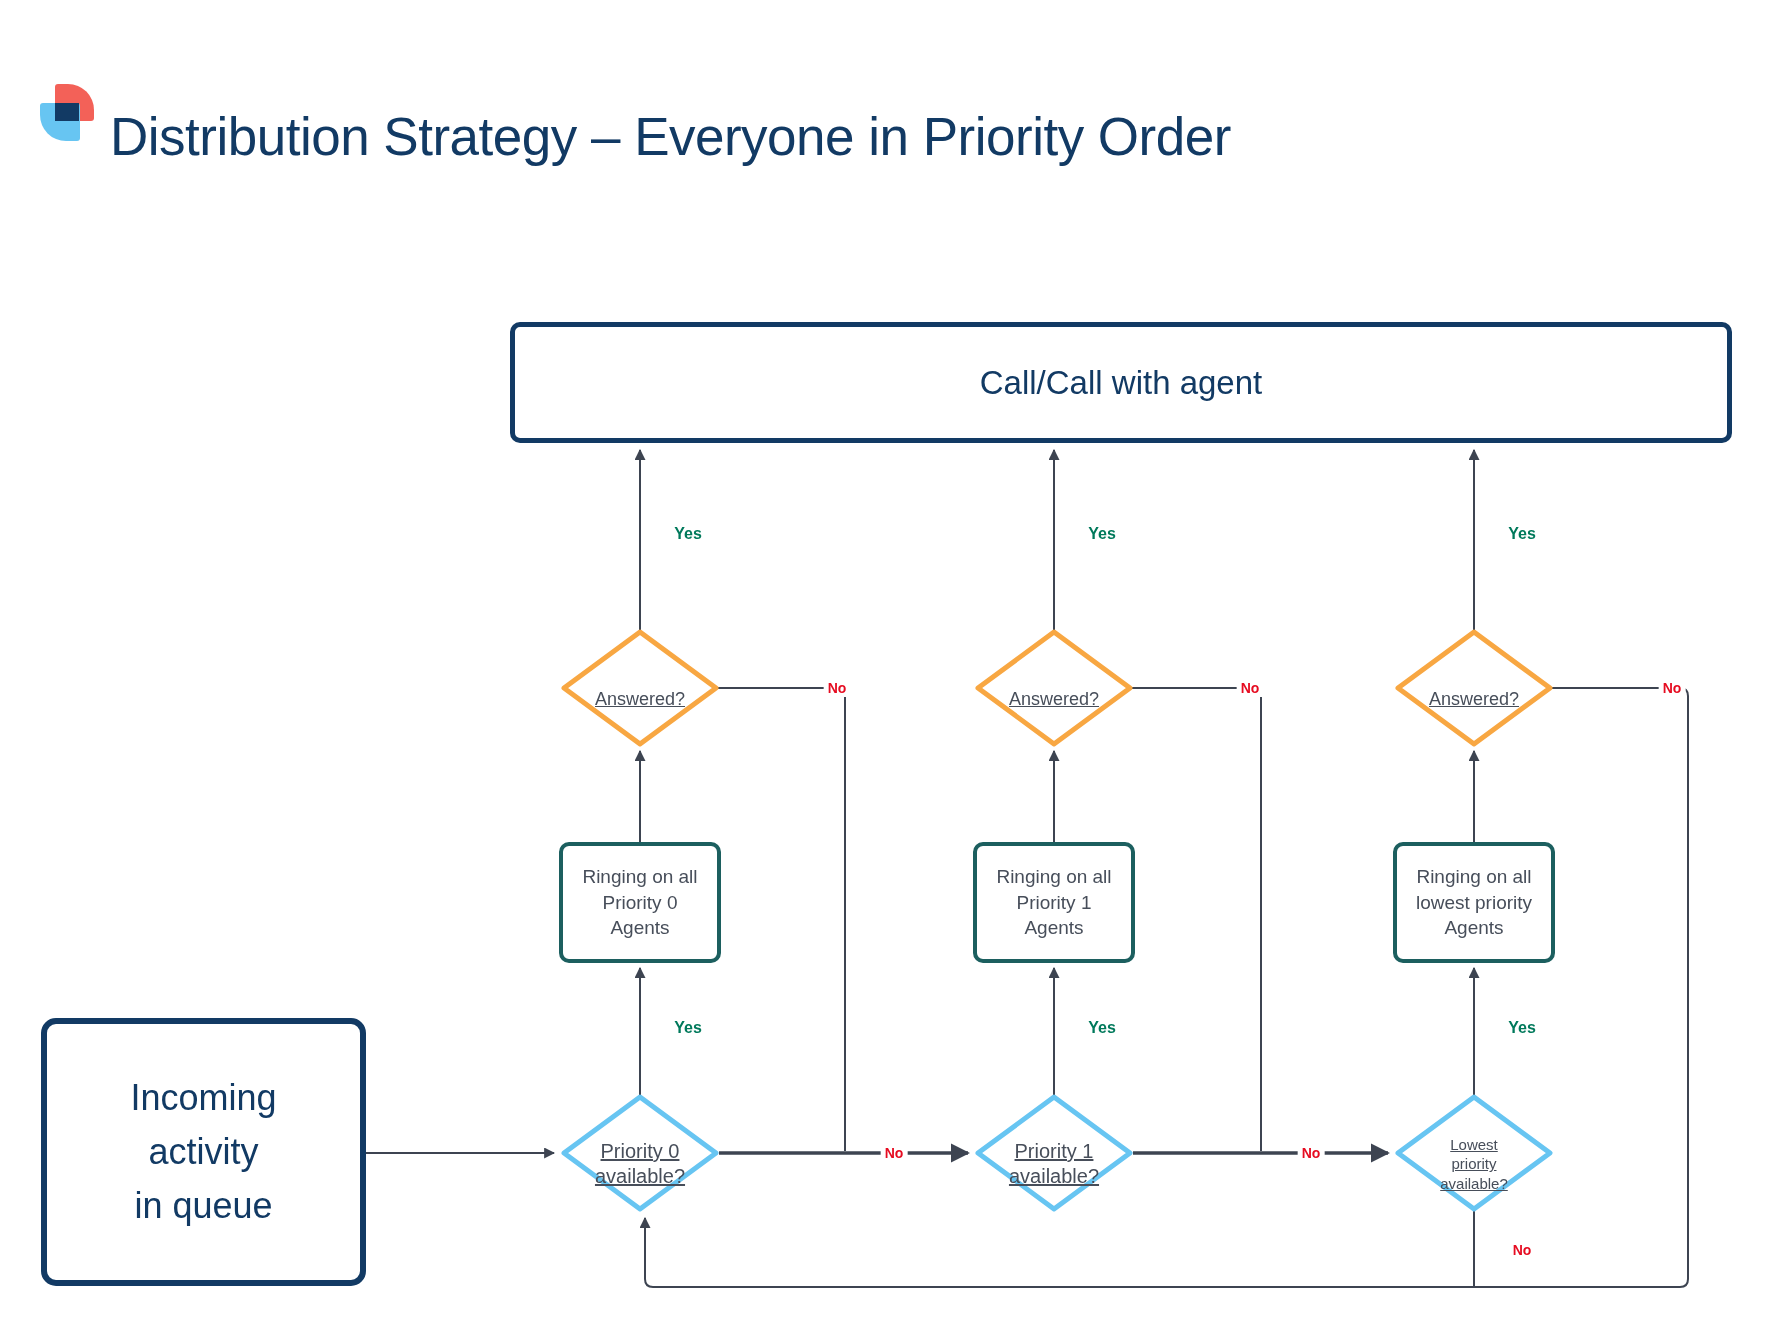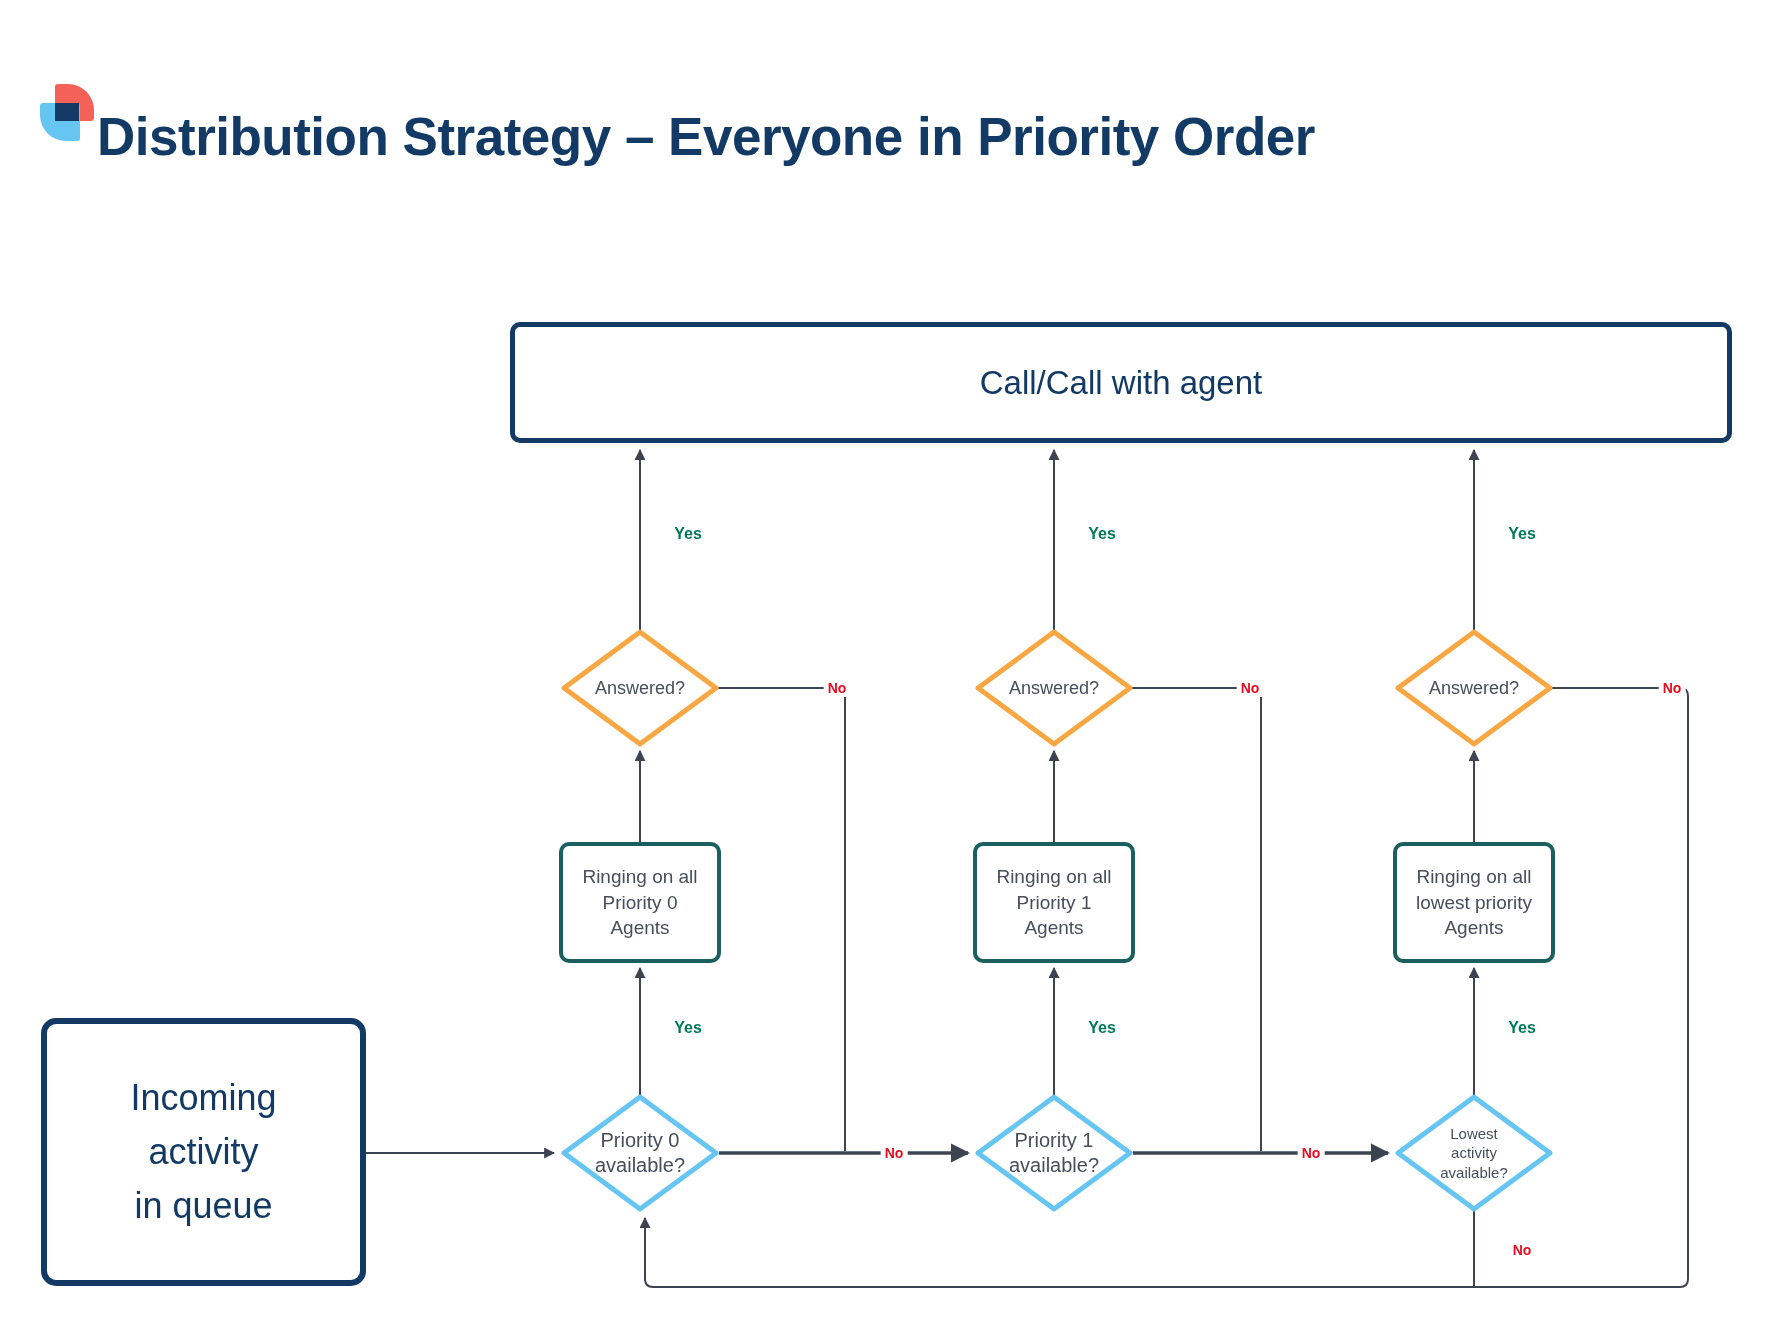--- a/index.html
+++ b/index.html
@@ -13,39 +13,39 @@
 
   
   .logo{position:absolute;left:40px;top:84px;width:56px;height:58px;}
   .logo .red{position:absolute;left:15px;top:0;width:39px;height:37px;background:#f2554b;
              border-radius:3px 26px 3px 3px;opacity:.93;}
   .logo .blue{position:absolute;left:0;top:19px;width:40px;height:38px;background:var(--lightblue);
               border-radius:3px 3px 3px 26px;}
   .logo .core{position:absolute;left:15px;top:19px;width:24px;height:18px;background:var(--navy);}
 
   
-  .title{position:absolute;left:97px;top:106px;width:1500px;font-size:53px;font-weight:bold;
+  .title{position:absolute;left:110px;top:106px;width:1500px;font-size:53px;font-weight:normal;
          color:var(--navy);letter-spacing:-0.5px;white-space:nowrap;}
 
   
   .box{position:absolute;display:flex;align-items:center;justify-content:center;text-align:center;
        background:#fff;white-space:pre-line;}
   .topbox{left:510px;top:322px;width:1222px;height:121px;border:5px solid var(--navy);
           border-radius:10px;font-size:33px;color:var(--navy);}
   .queuebox{left:41px;top:1018px;width:325px;height:268px;border:6px solid var(--navy);
             border-radius:15px;font-size:36px;line-height:1.5;color:var(--navy);}
   .ringbox{top:842px;width:162px;height:121px;border:4px solid var(--teal);
            border-radius:10px;font-size:19px;line-height:1.34;color:var(--shape_text);}
   .ringbox.c1{left:559px;} .ringbox.c2{left:973px;} .ringbox.c3{left:1393px;}
 
   .diamond{position:absolute;width:160px;height:120px;}
   .diamond svg{position:absolute;left:0;top:0;width:160px;height:120px;overflow:visible;}
-  .diamond .dlabel{position:absolute;left:0;top:0;width:160px;height:120px;display:flex;
+  .diamond .dlabel{position:absolute;left:0;top:11px;width:160px;height:120px;display:flex;
       align-items:center;justify-content:center;text-align:center;white-space:pre-line;
-      color:var(--shape_text);}
+      color:var(--shape_text);text-decoration:underline;}
   .answered{top:628px;} .available{top:1093px;}
   .cx1{left:560px;} .cx2{left:974px;} .cx3{left:1394px;}
   .answered .dlabel{font-size:18px;}
   .available .dlabel{font-size:20px;line-height:1.25;}
   .available.small .dlabel{font-size:15px;line-height:1.3;}
   .d-orange{fill:#fff;stroke:var(--orange);stroke-width:5;stroke-linejoin:round;}
   .d-blue{fill:#fff;stroke:var(--lightblue);stroke-width:5;stroke-linejoin:round;}
 
   
   .lbl{position:absolute;transform:translate(-50%,-50%);background:#fff;padding:1px 4px;
@@ -150,21 +150,21 @@
         <polygon class="d-blue" points="80,4 156,60 80,116 4,60"></polygon>
       </svg>
     <div class="dlabel">Priority 1
 available?</div>
   </div>
   <div class="diamond available small cx3">
     <svg viewBox="0 0 160 120">
         <polygon class="d-blue" points="80,4 156,60 80,116 4,60"></polygon>
       </svg>
     <div class="dlabel">Lowest
-activity
+priority
 available?</div>
   </div>
 
   <div class="lbl yes" style="left:640px;top:534px;">Yes</div>
   <div class="lbl yes" style="left:1054px;top:534px;">Yes</div>
   <div class="lbl yes" style="left:1474px;top:534px;">Yes</div>
 
   <div class="lbl yes" style="left:640px;top:1028px;">Yes</div>
   <div class="lbl yes" style="left:1054px;top:1028px;">Yes</div>
   <div class="lbl yes" style="left:1474px;top:1028px;">Yes</div>

